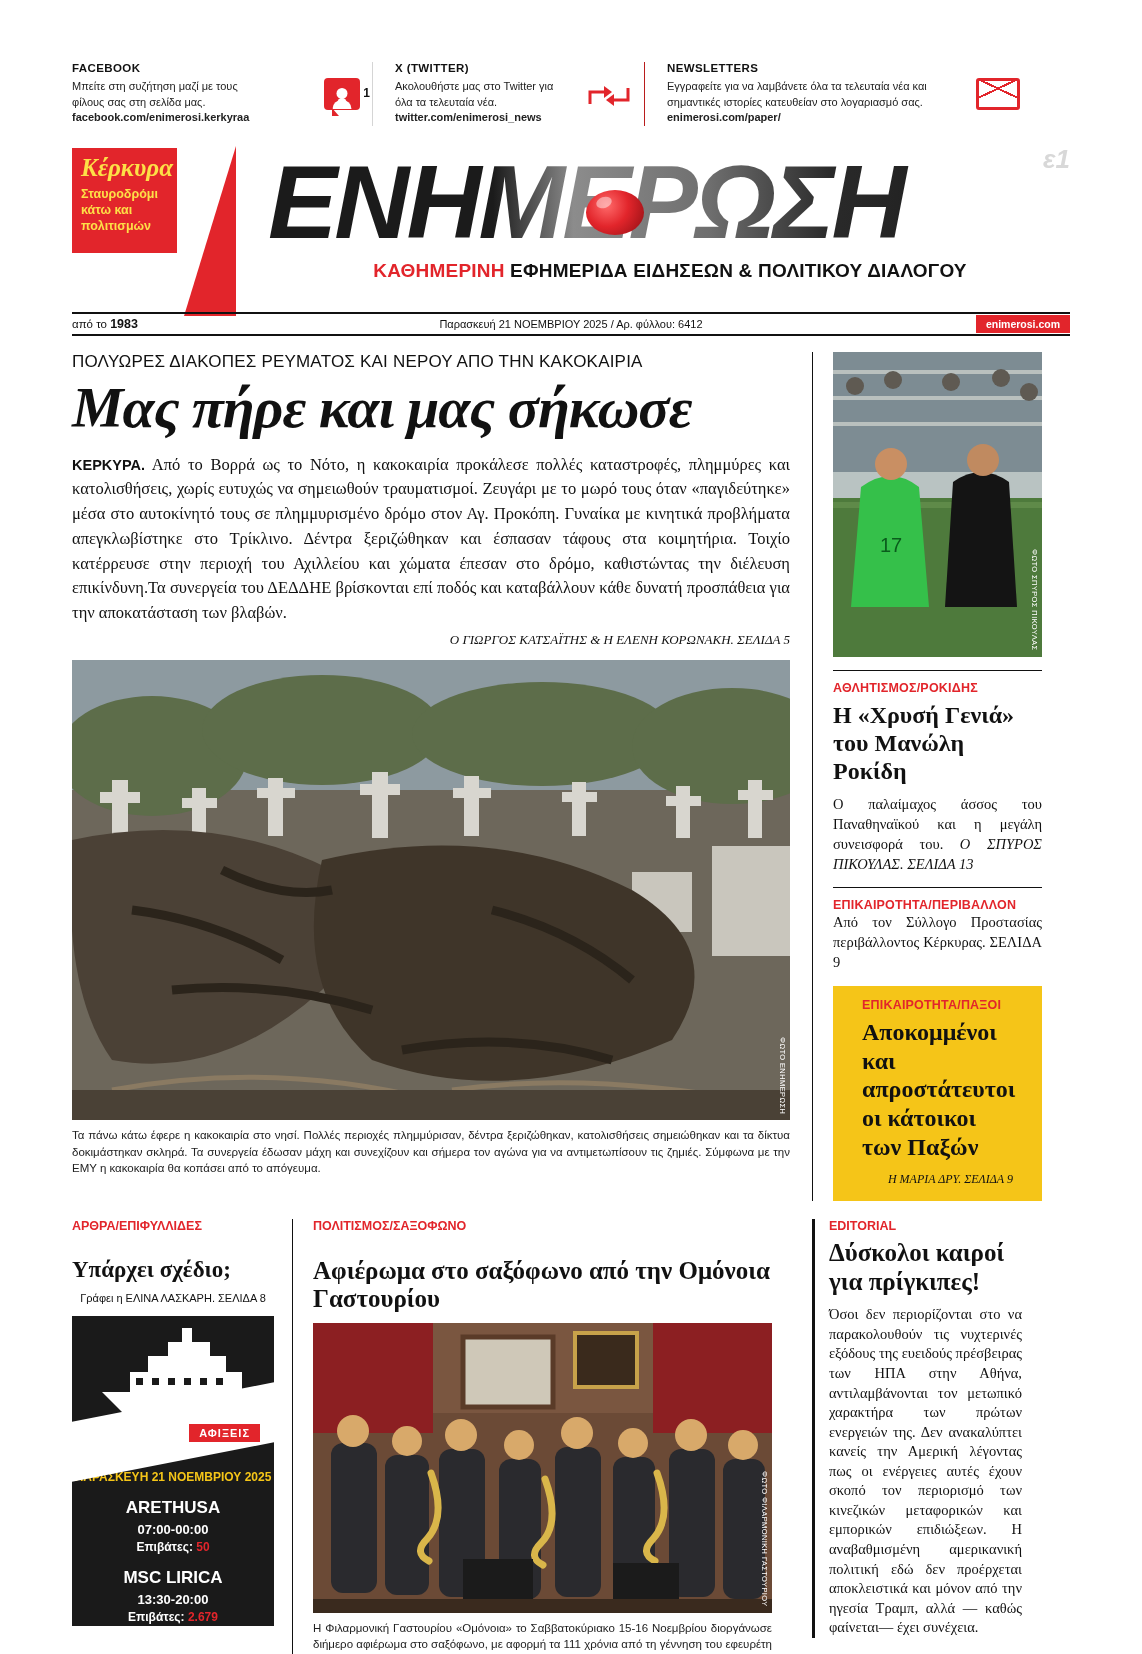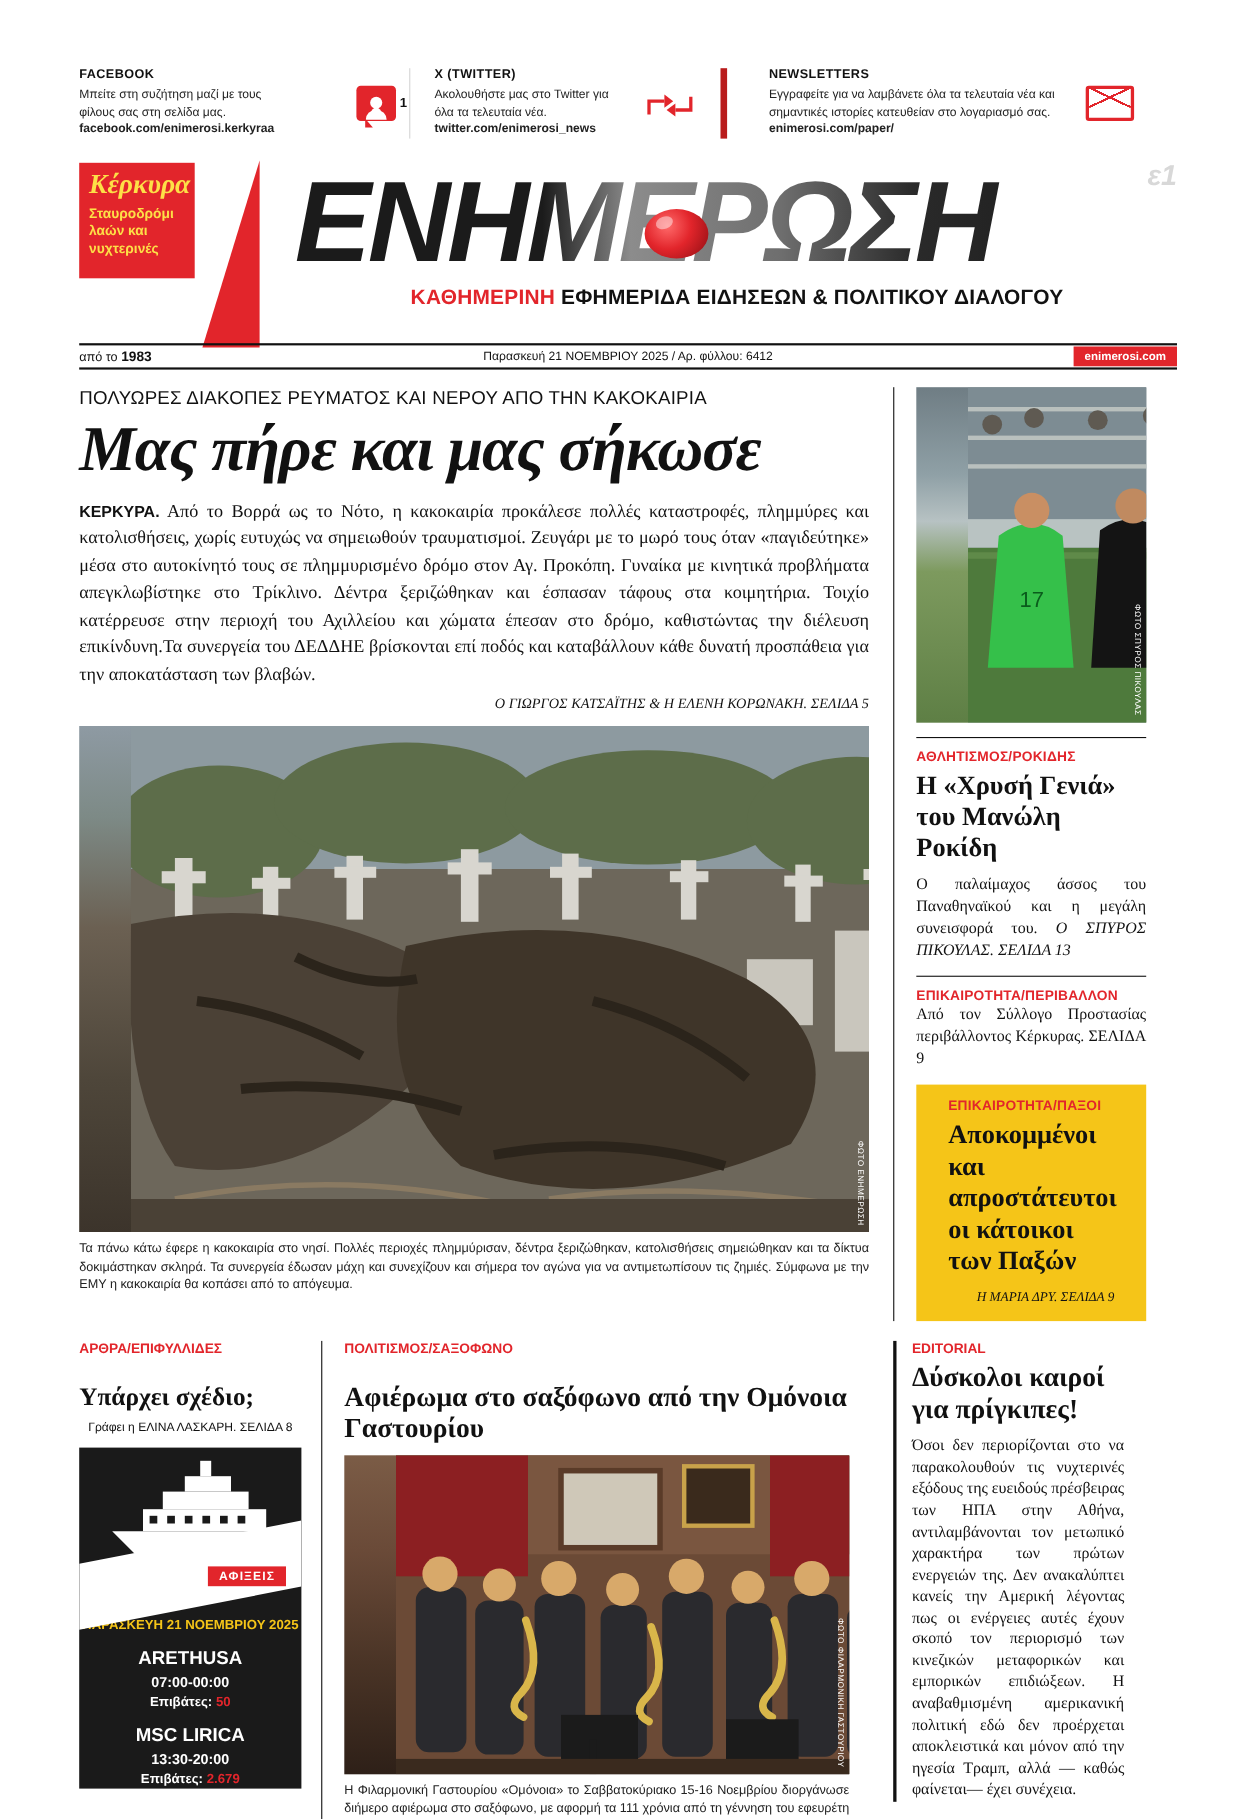--- a/index.html
+++ b/index.html
@@ -12,21 +12,21 @@
     position:relative;
     overflow:hidden;
   }
   .page { position:relative; width:1142px; height:1654px; padding:0 72px; }
 
   
   .socialbar { display:flex; padding-top:62px; }
   .social-col { position:relative; padding-right:18px; }
   .social-col.c1 { width:300px; }
   .social-col.c2 { width:272px; padding-left:22px; border-left:1px solid #d5d5d5; }
-  .social-col.c3 { width:388px; padding-left:38px; border-left:6px solid #b91c1c;margin-left:11px; }
+  .social-col.c3 { width:388px; padding-left:22px; border-left:1px solid #b91c1c; }
   .social-title { font-family:"Liberation Sans", sans-serif; font-weight:bold; font-size:11.5px; letter-spacing:.4px; color:#111; margin-bottom:5px; }
   .social-text { font-family:"Liberation Sans", sans-serif; font-size:11px; line-height:1.42; color:#222; width:200px; }
   .social-col.c2 .social-text { width:165px; }
   .social-col.c3 .social-text { width:290px; }
   .social-icon { position:absolute; right:12px; top:16px; }
 
   .ico-fb { width:36px; height:32px; background:#e2252b; border-radius:4px; position:relative; }
   .ico-fb:after { content:""; position:absolute; left:8px; bottom:-6px; border-left:7px solid #e2252b; border-top:8px solid transparent; border-bottom:0; }
   .fb-badge { position:absolute; right:-10px; top:8px; font-family:"Liberation Sans",sans-serif; font-size:12px; font-weight:bold; color:#111; }
   .person { position:absolute; left:50%; top:50%; transform:translate(-50%,-55%); width:11px; height:11px; border-radius:50%; background:#fff; box-shadow:0 9px 0 -1px #fff; }
@@ -68,21 +68,21 @@
   .colmain { width:740px; padding-right:22px; }
   .colside { width:230px; border-left:1px solid #111; padding-left:20px; }
 
   .kicker { font-family:"Liberation Sans", sans-serif; font-size:17px; letter-spacing:.2px; color:#111; }
   h1.headline { font-family:"Liberation Serif", serif; font-style:italic; font-weight:bold; font-size:58px; line-height:1.05; margin:6px 0 14px; letter-spacing:-1px; }
 
   .lede { font-size:16.5px; line-height:1.5; text-align:justify; }
   .lede b { font-family:"Liberation Sans", sans-serif; font-size:14.5px; }
   .byline { text-align:right; font-style:italic; font-size:13px; margin-top:6px; }
 
-  .photo { position:relative; background:#5a5247; overflow:hidden;padding-left:47px; }
+  .photo { position:relative; background:#5a5247; overflow:hidden; }
   .photo .credit { position:absolute; right:3px; bottom:6px; writing-mode:vertical-rl; font-family:"Liberation Sans",sans-serif; font-size:7.5px; color:#fff; letter-spacing:.4px; }
   .caption { font-family:"Liberation Sans", sans-serif; font-size:11.5px; line-height:1.45; margin-top:7px; text-align:justify; color:#222; }
 
   .sidehead { font-family:"Liberation Sans", sans-serif; font-weight:bold; font-size:12.5px; color:#e2252b; letter-spacing:.2px; }
   .sidetitle { font-family:"Liberation Serif", serif; font-weight:bold; font-size:24px; line-height:1.18; margin:6px 0 8px; }
   .sidetext { font-size:14.5px; line-height:1.38; text-align:justify; }
   .sidetext i { font-style:italic; }
   .rule { border-top:1px solid #111; margin:13px 0 10px; }
 
   .yellowbox { background:#f5c518; padding:12px 29px 14px; margin-top:14px; }
@@ -158,21 +158,21 @@
       <div class="social-icon">
           <div class="ico-mail"></div>
         </div>
     </div>
   </div>
 
   <div class="masthead">
     <div class="kerkyra-slash"></div>
     <div class="kerkyra-box">
       <div class="k-title">Κέρκυρα</div>
-      <div class="k-sub">Σταυροδρόμι λαών και νυχτερινές</div>
+      <div class="k-sub">Σταυροδρόμι κάτω και πολιτισμών</div>
     </div>
     <div class="logo-wrap">
       <div style="position:relative;">
         <div class="logo-text">ΕΝΗΜΕΡΩΣΗ</div>
         <div class="logo-ball"></div>
         <div class="logo-e1">ε1</div>
       </div>
       <div class="logo-sub">
         <span class="red">ΚΑΘΗΜΕΡΙΝΗ</span>
         <span>ΕΦΗΜΕΡΙΔΑ ΕΙΔΗΣΕΩΝ &amp; ΠΟΛΙΤΙΚΟΥ ΔΙΑΛΟΓΟΥ</span>

